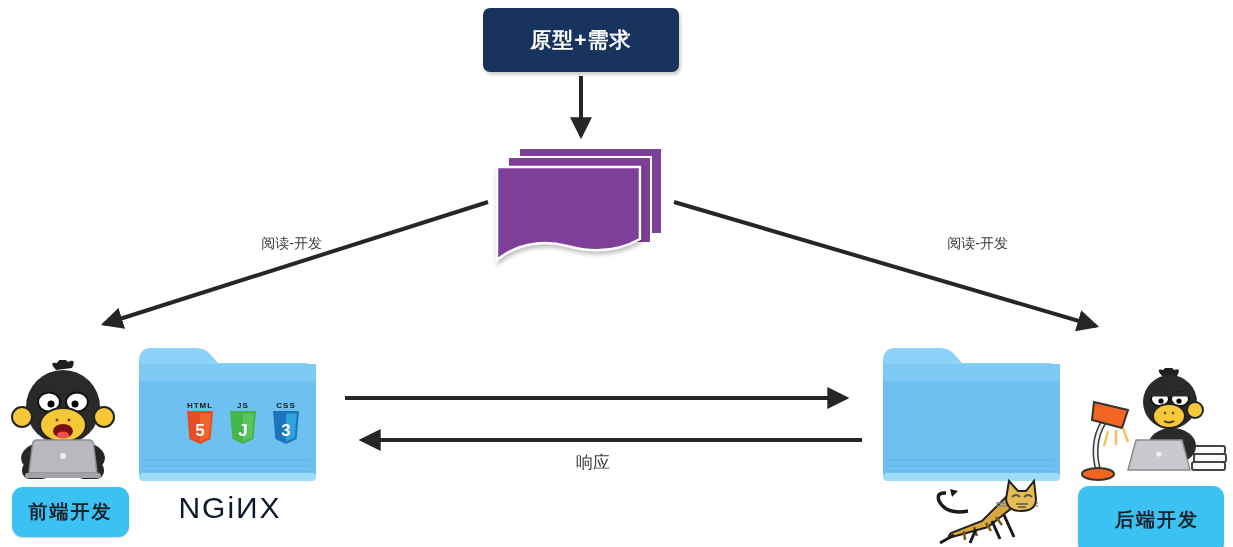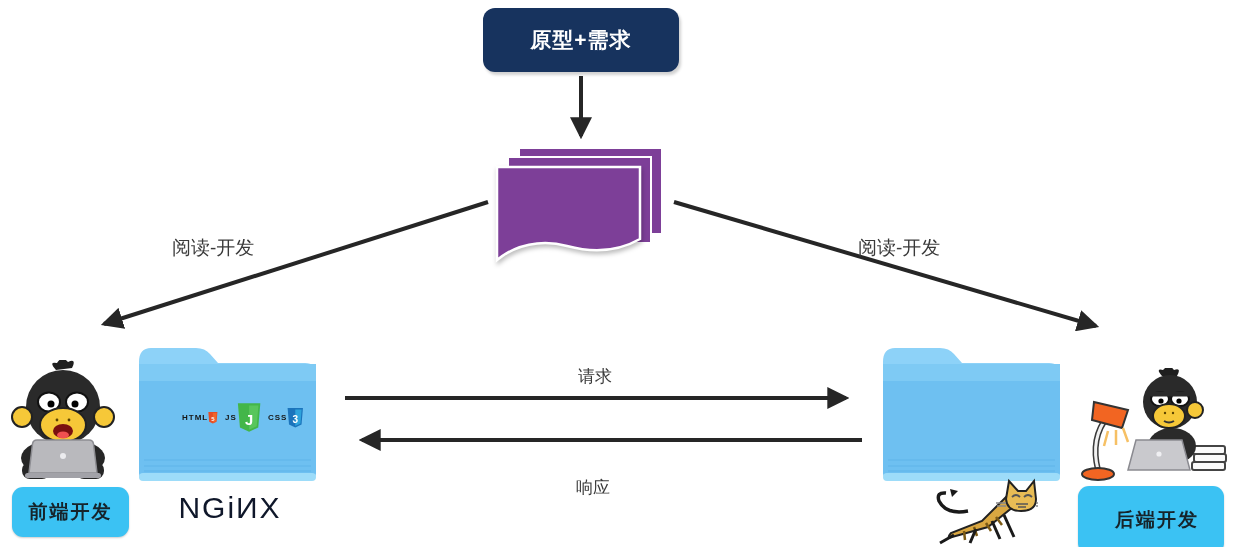--- a/index.html
+++ b/index.html
@@ -4,56 +4,56 @@
 <style>
   html,body{margin:0;padding:0;background:#fff;}
   .canvas{position:relative;width:1233px;height:547px;background:#fff;overflow:hidden;
           font-family:"Liberation Sans",sans-serif;}
   .abs{position:absolute;}
 
   
   svg.arrows{position:absolute;left:0;top:0;width:1233px;height:547px;pointer-events:none;}
 
   
-  .proto-box{left:483px;top:8px;width:196px;height:64px;background:#17335e;border-radius:12px;
+  .proto-box{left:483px;top:8px;width:196px;height:64px;background:#17335e;border-radius:7px;
              display:flex;align-items:center;justify-content:center;color:#fff;font-size:21px;
              font-weight:bold;letter-spacing:1px;box-shadow:2px 3px 3px rgba(0,0,0,.18);}
 
   
   .sheet{position:absolute;width:141px;height:84px;background:#7d3f98;border:2px solid #fff;}
   .s-back{left:518px;top:147px;}
   .s-mid{left:507px;top:156px;}
   .s-front{left:495px;top:165px;width:147px;height:100px;border:none;background:transparent;}
   .s-front svg{display:block;filter:drop-shadow(1px 3px 2px rgba(0,0,0,.25));}
   .doc-label{position:absolute;left:0;top:30px;width:147px;text-align:center;color:#fff;
              font-size:21px;font-weight:bold;letter-spacing:2px;}
 
   
-  .flow-label{color:#3a3a3a;font-size:19px;width:150px;text-align:left;}
+  .flow-label{color:#3a3a3a;font-size:14px;width:150px;text-align:right;}
   .fl-left{left:172px;top:235px;}
   .fl-right{left:858px;top:235px;}
   .mid-label{color:#3a3a3a;font-size:17px;width:120px;text-align:center;}
   .ml-req{left:535px;top:365px;}
-  .ml-res{left:533px;top:476px;}
+  .ml-res{left:533px;top:451px;}
 
   
   .role-label{background:#3bc2f3;border-radius:11px;display:flex;align-items:center;
               justify-content:center;color:#16242b;font-size:19px;font-weight:bold;
               letter-spacing:2px;box-shadow:0 1px 2px rgba(0,0,0,.2);}
   .rl-fe{left:12px;top:487px;width:117px;height:50px;}
   .rl-be{left:1078px;top:486px;width:134px;height:68px;padding-left:12px;}
 
   
   .folder{width:188px;height:144px;}
   .f-left{left:134px;top:342px;}
   .f-right{left:878px;top:342px;}
 
   
   .tech-icons{left:182px;top:401px;width:124px;display:flex;gap:7px;}
-  .tech{width:36px;display:flex;flex-direction:row;align-items:center;}
+  .tech{width:36px;display:flex;flex-direction:column;align-items:center;}
   .tech-label{font-size:8px;font-weight:bold;letter-spacing:1px;color:#161616;margin-bottom:1px;}
   .shield{width:28px;height:34px;}
   .shield text{font:bold 17px "Liberation Sans",sans-serif;fill:#fff;}
 
   
   .nginx{left:146px;top:491px;width:168px;text-align:center;color:#0f172a;font-size:30px;
          font-weight:400;letter-spacing:2px;font-family:"Liberation Sans",sans-serif;}
 
   
   .java-logo{left:998px;top:378px;width:72px;}
@@ -87,21 +87,20 @@
     <div class="sheet s-mid"></div>
     <div class="abs s-front">
       <svg width="147" height="100" viewBox="0 0 147 100">
         <path d="M2,2 H145 V74 C124,86 98,88 72,81 C46,74 20,80 2,95 Z" fill="#7d3f98" stroke="#fff" stroke-width="2.5"></path>
       </svg>
     </div>
   </div>
 
   <div class="abs flow-label fl-left">阅读-开发</div>
   <div class="abs flow-label fl-right">阅读-开发</div>
-  <div class="abs mid-label ml-req">请求</div>
   <div class="abs mid-label ml-res">响应</div>
 
   <svg class="abs" style="left:6px;top:360px;" width="114" height="124" viewBox="0 0 114 124">
     <ellipse cx="57" cy="98" rx="42" ry="20" fill="#262626"></ellipse>
     <rect x="16" y="102" width="28" height="17" rx="8" fill="#262626"></rect>
     <rect x="70" y="102" width="28" height="17" rx="8" fill="#262626"></rect>
     <path d="M50,10 q-8,-9 1,-7 q5,-8 11,-1 q9,-4 4,6 z" fill="#1f1f1f"></path>
     <circle cx="57" cy="47" r="37" fill="#2a2a2a"></circle>
     <circle cx="16" cy="57" r="10" fill="#f6c838" stroke="#222" stroke-width="2"></circle>
     <circle cx="98" cy="57" r="10" fill="#f6c838" stroke="#222" stroke-width="2"></circle>

